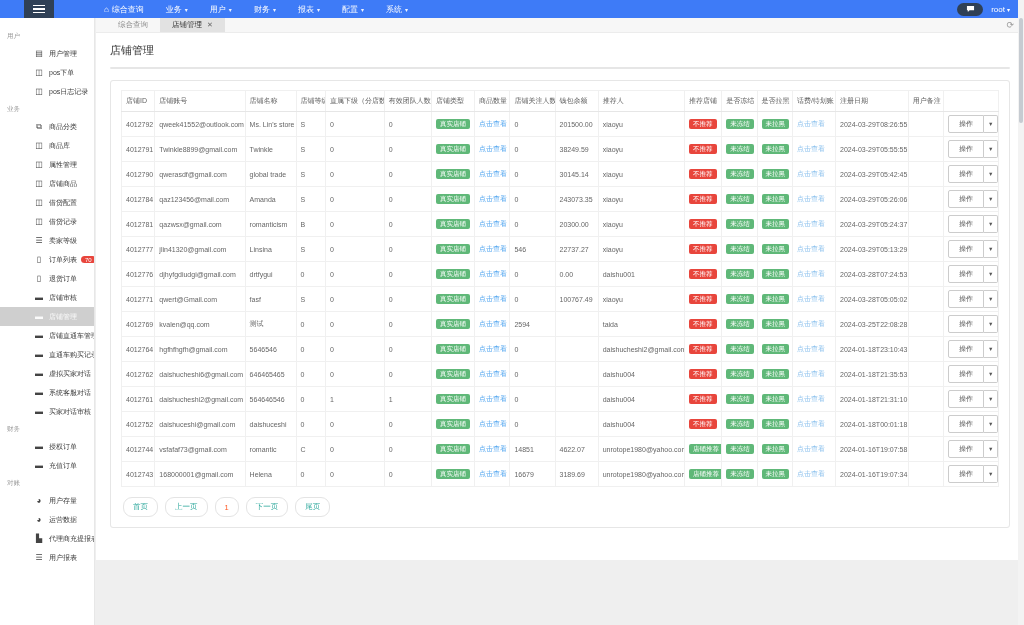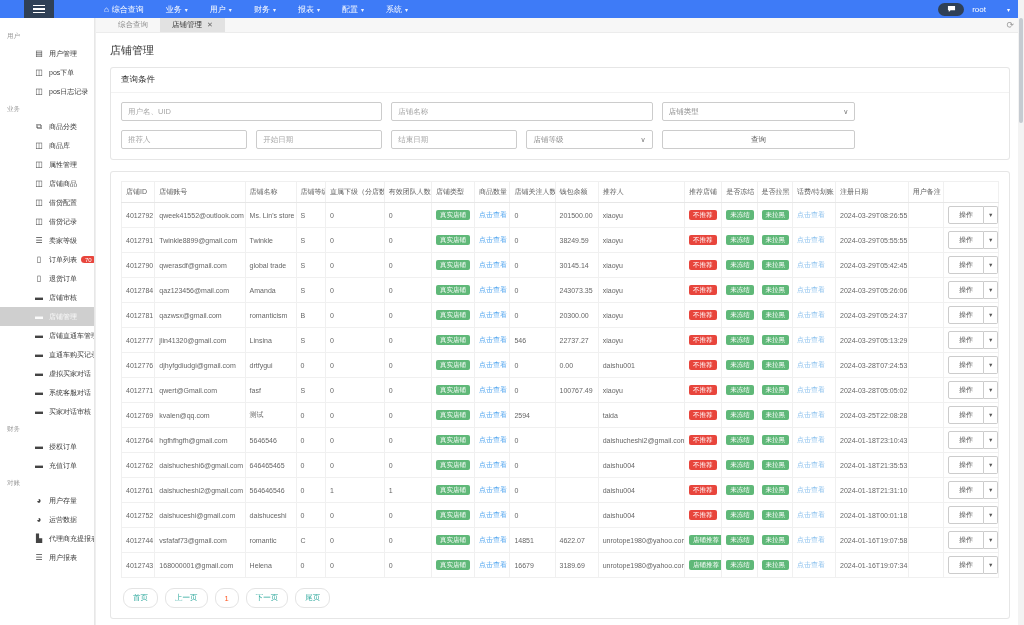--- a/index.html
+++ b/index.html
@@ -11,21 +11,21 @@
     background:#3e7bf7; display:flex; align-items:center; z-index:30; }
   .nav-burger { width:30px; height:18px; margin-left:24px; background:#2f4056;
     display:flex; flex-direction:column; justify-content:center; align-items:center; gap:2px; cursor:pointer; }
   .nav-burger i { display:block; width:12px; height:1.5px; background:#fff; }
   .nav-items { display:flex; align-items:center; margin-left:50px; gap:22px; }
   .nav-item { color:#fff; font-size:8px; display:flex; align-items:center; gap:3px; cursor:pointer; white-space:nowrap; }
   .nav-item .caret { font-size:6px; opacity:.9; }
   .nav-right { margin-left:auto; display:flex; align-items:center; gap:8px; margin-right:14px; }
   .nav-msg { width:26px; height:13px; border-radius:7px; background:#2f4056;
     display:flex; align-items:center; justify-content:center; }
-  .nav-user { color:#fff; font-size:8px; display:flex; align-items:center; gap:21px; }
+  .nav-user { color:#fff; font-size:8px; display:flex; align-items:center; gap:2px; }
 
   
   .sidebar { position:absolute; left:0; top:18px; bottom:0; width:95px;
     background:#fff; border-right:1px solid #e7e7e7; overflow:hidden; z-index:20; padding-top:10px; }
   .side-section { font-size:6.5px; color:#9a9a9a; padding:4px 0 3px 7px; }
   .side-item { height:19px; display:flex; align-items:center; padding-left:33px;
     font-size:7px; color:#3a3a3a; cursor:pointer; position:relative; white-space:nowrap; }
   .side-item .s-icon { width:12px; font-size:8px; color:#444; margin-right:4px; text-align:center; flex:0 0 12px; }
   .side-item.active { background:#cfcfcf; color:#fafafa; }
   .side-item.active .s-icon { color:#fafafa; }
@@ -260,39 +260,20 @@
       </div>
       <div class="tab-tools">
       <span class="tab-refresh">⟳</span>
     </div>
   </div>
 
   <div class="page-white">
     <div class="page-title">店铺管理</div>
 
     <div class="card">
-      <div class="card-header">查询条件</div>
-      <div class="card-body">
-        <div class="q-grid">
-          <input class="q-input span4" placeholder="用户名、UID" style="">
-          <input class="q-input span4" placeholder="店铺名称" style="">
-          <div class="q-select span3">
-            <span>店铺类型</span>
-            <span class="caret">∨</span>
-          </div>
-          <input class="q-input span2" placeholder="推荐人" style="">
-          <input class="q-input span2" placeholder="开始日期" style="">
-          <input class="q-input span2" placeholder="结束日期" style="">
-          <div class="q-select span2">
-            <span>店铺等级</span>
-            <span class="caret">∨</span>
-          </div>
-          <button class="q-btn span3">查询</button>
-        </div>
-      </div>
     </div>
 
     <div class="card">
       <div class="card-body">
         <table id="results-table">
             <colgroup>
               <col style="width: 3.80313%;">
               <col style="width: 10.2908%;">
               <col style="width: 5.81655%;">
               <col style="width: 3.3557%;">

